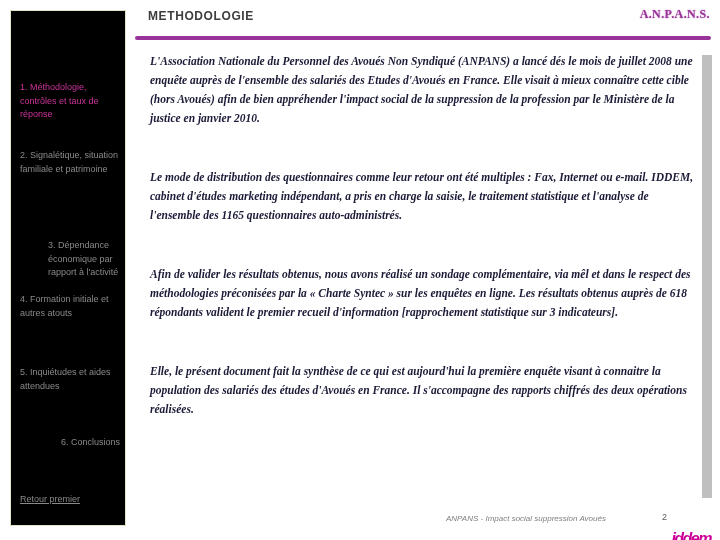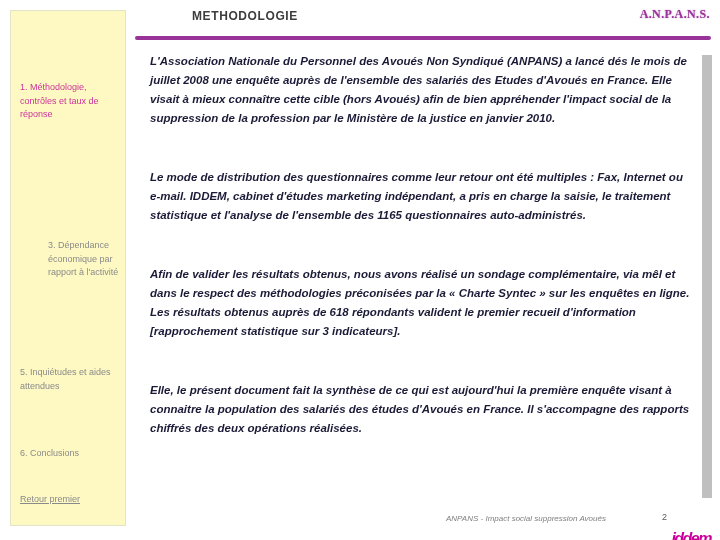--- a/index.html
+++ b/index.html
@@ -4,62 +4,62 @@
 <style>
   * { margin:0; padding:0; box-sizing:border-box; }
   html,body { background:#ffffff; }
   .slide {
     position:relative; width:720px; height:540px; background:#ffffff;
     overflow:hidden; font-family:"Liberation Sans", sans-serif;
   }
   
   .sidebar {
     position:absolute; left:10px; top:10px; width:116px; height:516px;
-    background:#fef9c3; border:1px solid #e4e4c8;
+    background:#000000; border:1px solid #e4e4c8;
   }
   .nav-item {
     position:absolute; left:9px; right:5px;
     font-size:9px; line-height:1.5; color:#8a8a8a; cursor:pointer;
   }
   .nav-item.active { color:#cc3399; }
   .item-1 { top:70px; }
   .item-2 { top:138px; }
   .item-3 { top:228px;margin-left:28px; }
   .item-4 { top:282px; }
   .item-5 { top:355px; }
-  .item-6 { top:436px; }
+  .item-6 { top:425px;text-align:right; }
   .back-link {
     position:absolute; left:9px; top:483px; font-size:9px;
     color:#8a8a8a; text-decoration:underline; cursor:pointer;
   }
   
   .title {
     position:absolute; left:148px; top:9px; font-size:12px; font-weight:bold;
-    letter-spacing:0.6px; color:#3d3d3d;margin-left:44px;
+    letter-spacing:0.6px; color:#3d3d3d;
   }
   .anpans-logo {
     position:absolute; right:10px; top:7px;
     font-family:"Liberation Serif", serif; font-size:12px; font-weight:bold;
     color:#993399; letter-spacing:0.4px;
     text-shadow:0 0 1.5px rgba(153,51,153,0.6);
     margin-left:8px;
   }
   .rule {
     position:absolute; left:135px; right:9px; top:36px; height:4px;
     background:#993399; border-radius:2px;
   }
   
   .right-bar {
     position:absolute; right:8px; top:55px; width:10px; height:443px;
     background:#bfbfbf;
   }
   
   .content { position:absolute; left:150px; top:52px; width:545px; }
   .content p {
-    font-family:Liberation Sans, sans-serif; font-style:italic; font-weight:bold;
+    font-family:Liberation Serif, serif; font-style:italic; font-weight:bold;
     font-size:11.5px; line-height:19px; color:#1b1b38; margin-bottom:40px;
   }
   
   .footer-text {
     position:absolute; left:446px; top:514px; font-size:8px; font-style:italic;
     color:#808080;
   }
   .page-number {
     position:absolute; left:662px; top:512px; font-size:9px; color:#595959;
   }
@@ -70,21 +70,23 @@
     margin-top:24px;
   }
 </style>
 </head>
 <body>
 
 <div class="slide">
 
   <aside class="sidebar">
     <div class="nav-item active item-1">1. Méthodologie, contrôles et taux de réponse</div>
+    <div class="nav-item item-2">2. Signalétique, situation familiale et patrimoine</div>
     <div class="nav-item item-3">3. Dépendance économique par rapport à l'activité</div>
+    <div class="nav-item item-4">4. Formation initiale et autres atouts</div>
     <div class="nav-item item-5">5. Inquiétudes et aides attendues</div>
     <div class="nav-item item-6">6. Conclusions</div>
     <a class="back-link">Retour premier</a>
   </aside>
 
   <div class="title">METHODOLOGIE</div>
 
   <div class="anpans-logo">A.N.P.A.N.S.</div>
 
   <div class="rule"></div>

